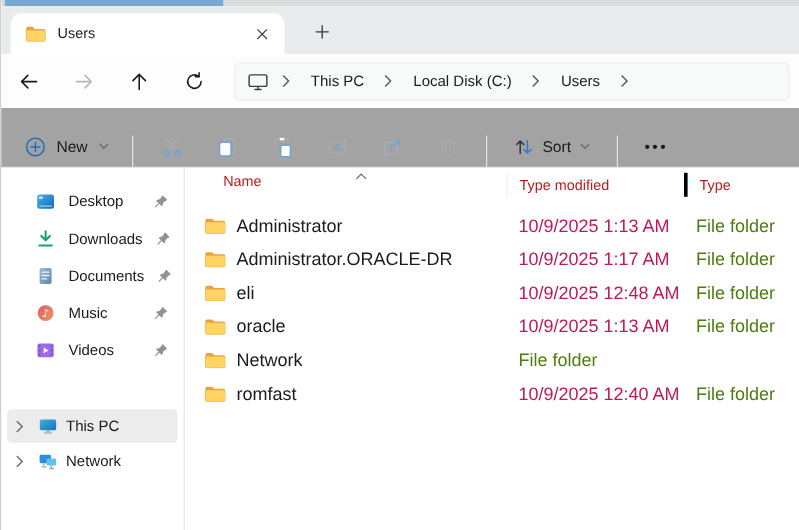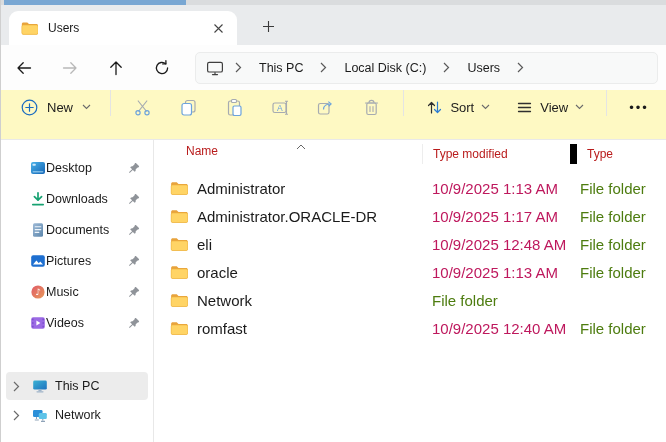--- a/index.html
+++ b/index.html
@@ -18,43 +18,43 @@
   .tab-label{font-size:12px;color:#1b1b1b;flex:1;}
   .tab-close{width:26px;height:24px;display:flex;align-items:center;justify-content:center;border:none;background:transparent;border-radius:4px;cursor:default;}
   .new-tab{width:30px;height:28px;margin:0 0 5px 16px;display:flex;align-items:center;justify-content:center;border:none;background:transparent;border-radius:4px;}
   
   .nav-bar{height:45px;background:#fdfdfd;display:flex;align-items:center;padding:0 8px 0 4px;}
   .nav-btn{width:38px;height:32px;display:flex;align-items:center;justify-content:center;border:none;background:transparent;border-radius:4px;margin-right:8px;}
   .address-bar{flex:1;height:32px;margin-left:6px;background:#f8f9f9;border:1px solid #ebecec;border-radius:5px;display:flex;align-items:center;padding:0 10px;gap:7px;}
   .crumb{font-size:12.5px;color:#1b1b1b;padding:2px 6px;border-radius:3px;white-space:nowrap;}
   .crumb-sep{display:flex;align-items:center;padding:0 4px;}
   
-  .toolbar{height:50px;background:#fef9c3;border-bottom:1px solid #e9e9e9;display:flex;align-items:flex-start;padding:0 10px;}
+  .toolbar{height:50px;background:#a3a3a3;border-bottom:1px solid #e9e9e9;display:flex;align-items:flex-end;padding:0 10px;}
   .tb-new{display:flex;align-items:center;gap:9px;height:34px;padding:0 10px;border:none;background:transparent;border-radius:4px;}
   .tb-label{font-size:13px;color:#1b1b1b;}
   .tb-sep{width:1px;height:26px;background:#e4e4e4;margin:0 9px;}
   .tb-icon-btn{width:40px;height:34px;display:flex;align-items:center;justify-content:center;border:none;background:transparent;border-radius:4px;margin:0 3px;}
   .tb-drop{display:flex;align-items:center;gap:7px;height:34px;padding:0 9px;border:none;background:transparent;border-radius:4px;margin:0 4px;}
   .tb-more{width:34px;height:34px;border:none;background:transparent;border-radius:4px;font-size:13px;letter-spacing:2px;color:#1b1b1b;margin-left:6px;}
   
   .body{display:flex;height:302px;}
   .sidebar{width:153px;border-right:1px solid #e8e8e8;padding-top:12px;flex:none;}
-  .sb-item{height:30px;margin:1px 5px;display:flex;align-items:center;border-radius:4px;padding:0 8px 0 24px;}
+  .sb-item{height:30px;margin:1px 5px;display:flex;align-items:center;border-radius:4px;padding:0 8px 0 24px;gap:11px;}
   .sb-label{font-size:12.5px;color:#1b1b1b;flex:1;}
   .sb-pin{display:flex;align-items:center;}
   .sb-gap{height:32px;}
   .sb-tree-item{height:28px;margin:1px 5px;display:flex;align-items:center;border-radius:4px;padding:0 8px 0 7px;gap:7px;}
   .sb-tree-item.selected{background:#ececec;}
   .sb-chevron{width:12px;display:flex;align-items:center;}
   
   .content{flex:1;padding-top:4px;min-width:0;}
   .list-header{height:26px;display:flex;position:relative;font-size:12px;color:#b91c1c;}
   .hcol-name{width:268px;padding-left:32px;}
   .hcol-date{width:148px;padding-left:10px;border-left:1px solid #ededed;height:20px;line-height:20px;}
-  .hcol-type{flex:1;padding-left:10px;border-left:7px solid #000000;height:20px;line-height:20px;}
+  .hcol-type{flex:1;padding-left:10px;border-left:3px solid #000000;height:20px;line-height:20px;}
   .sort-caret{position:absolute;left:142px;top:0px;}
   .rows{margin-top:4px;}
   .file-row{height:28px;display:flex;align-items:center;font-size:15px;}
   .cell-name{width:268px;display:flex;align-items:center;gap:9px;padding-left:16px;color:#1b1b1b;}
   .cell-date{width:148px;padding-left:10px;color:#be185d;}
   .cell-type{flex:1;padding-left:10px;color:#4d7c0f;}
   svg{display:block;}
 </style>
 </head>
 <body>
@@ -209,33 +209,20 @@
             <path d="M11.5 3 V13.5 M11.5 13.5 l-3-3 M11.5 13.5 l3-3" stroke="#2b7cd3" stroke-width="1.2" fill="none" stroke-linecap="round" stroke-linejoin="round"></path>
           </svg>
       </span>
       <span class="tb-label">Sort</span>
       <span>
         <svg width="9" height="6" viewBox="0 0 9 6">
             <polyline points="1,1 4.5,4.5 8,1" stroke="#6b6b6b" stroke-width="1.1" fill="none"></polyline>
           </svg>
       </span>
     </button>
-    <button class="tb-drop">
-      <span>
-        <svg width="17" height="17" viewBox="0 0 17 17">
-            <path d="M2.5 4.5 h12 M2.5 8.5 h12 M2.5 12.5 h12" stroke="#2f2f2f" stroke-width="1.3" stroke-linecap="round"></path>
-          </svg>
-      </span>
-      <span class="tb-label">View</span>
-      <span>
-        <svg width="9" height="6" viewBox="0 0 9 6">
-            <polyline points="1,1 4.5,4.5 8,1" stroke="#6b6b6b" stroke-width="1.1" fill="none"></polyline>
-          </svg>
-      </span>
-    </button>
     <div class="tb-sep"></div>
     <button class="tb-more">•••</button>
   </div>
 
   <div class="body">
 
     <div class="sidebar">
 
       <div class="sb-item">
         <span>
@@ -288,34 +275,20 @@
             </svg>
         </span>
         <span class="sb-label">Documents</span>
         <span class="sb-pin">
           <svg width="12" height="12" viewBox="0 0 14 14">
               <path d="M9.2 1.2 L12.8 4.8 C13 5 13 5.4 12.8 5.6 L12.3 6.1 C12 6.4 11.6 6.4 11.3 6.3 L9 8.6 C9.2 9.5 9 10.4 8.3 11.1 L7.9 11.5 L5.6 9.2 L2.8 12 L2 12.8 L1.2 12 L2 11.2 L4.8 8.4 L2.5 6.1 L2.9 5.7 C3.6 5 4.5 4.8 5.4 5 L7.7 2.7 C7.6 2.4 7.6 2 7.9 1.7 L8.4 1.2 C8.6 1 9 1 9.2 1.2 Z" fill="#8f9399"></path>
             </svg>
         </span>
       </div>
 
-      <div class="sb-item">
-        <span>
-          <svg width="16" height="16" viewBox="0 0 16 16">
-              <rect x="1.2" y="2.2" width="13.6" height="11.6" rx="2" fill="#1e6fd0"></rect>
-              <path d="M3 11.6 L6.4 7.4 L8.8 10.2 L10.2 8.6 L13 11.6 Z" fill="#fff"></path>
-            </svg>
-        </span>
-        <span class="sb-label">Pictures</span>
-        <span class="sb-pin">
-          <svg width="12" height="12" viewBox="0 0 14 14">
-              <path d="M9.2 1.2 L12.8 4.8 C13 5 13 5.4 12.8 5.6 L12.3 6.1 C12 6.4 11.6 6.4 11.3 6.3 L9 8.6 C9.2 9.5 9 10.4 8.3 11.1 L7.9 11.5 L5.6 9.2 L2.8 12 L2 12.8 L1.2 12 L2 11.2 L4.8 8.4 L2.5 6.1 L2.9 5.7 C3.6 5 4.5 4.8 5.4 5 L7.7 2.7 C7.6 2.4 7.6 2 7.9 1.7 L8.4 1.2 C8.6 1 9 1 9.2 1.2 Z" fill="#8f9399"></path>
-            </svg>
-        </span>
-      </div>
 
       <div class="sb-item">
         <span>
           <svg width="16" height="16" viewBox="0 0 16 16">
               <defs>
                 <linearGradient id="gmus" x1="0" y1="0" x2="1" y2="1">
                   <stop offset="0" stop-color="#e05a67"></stop>
                   <stop offset="1" stop-color="#e89a5b"></stop>
                 </linearGradient>
               </defs>

